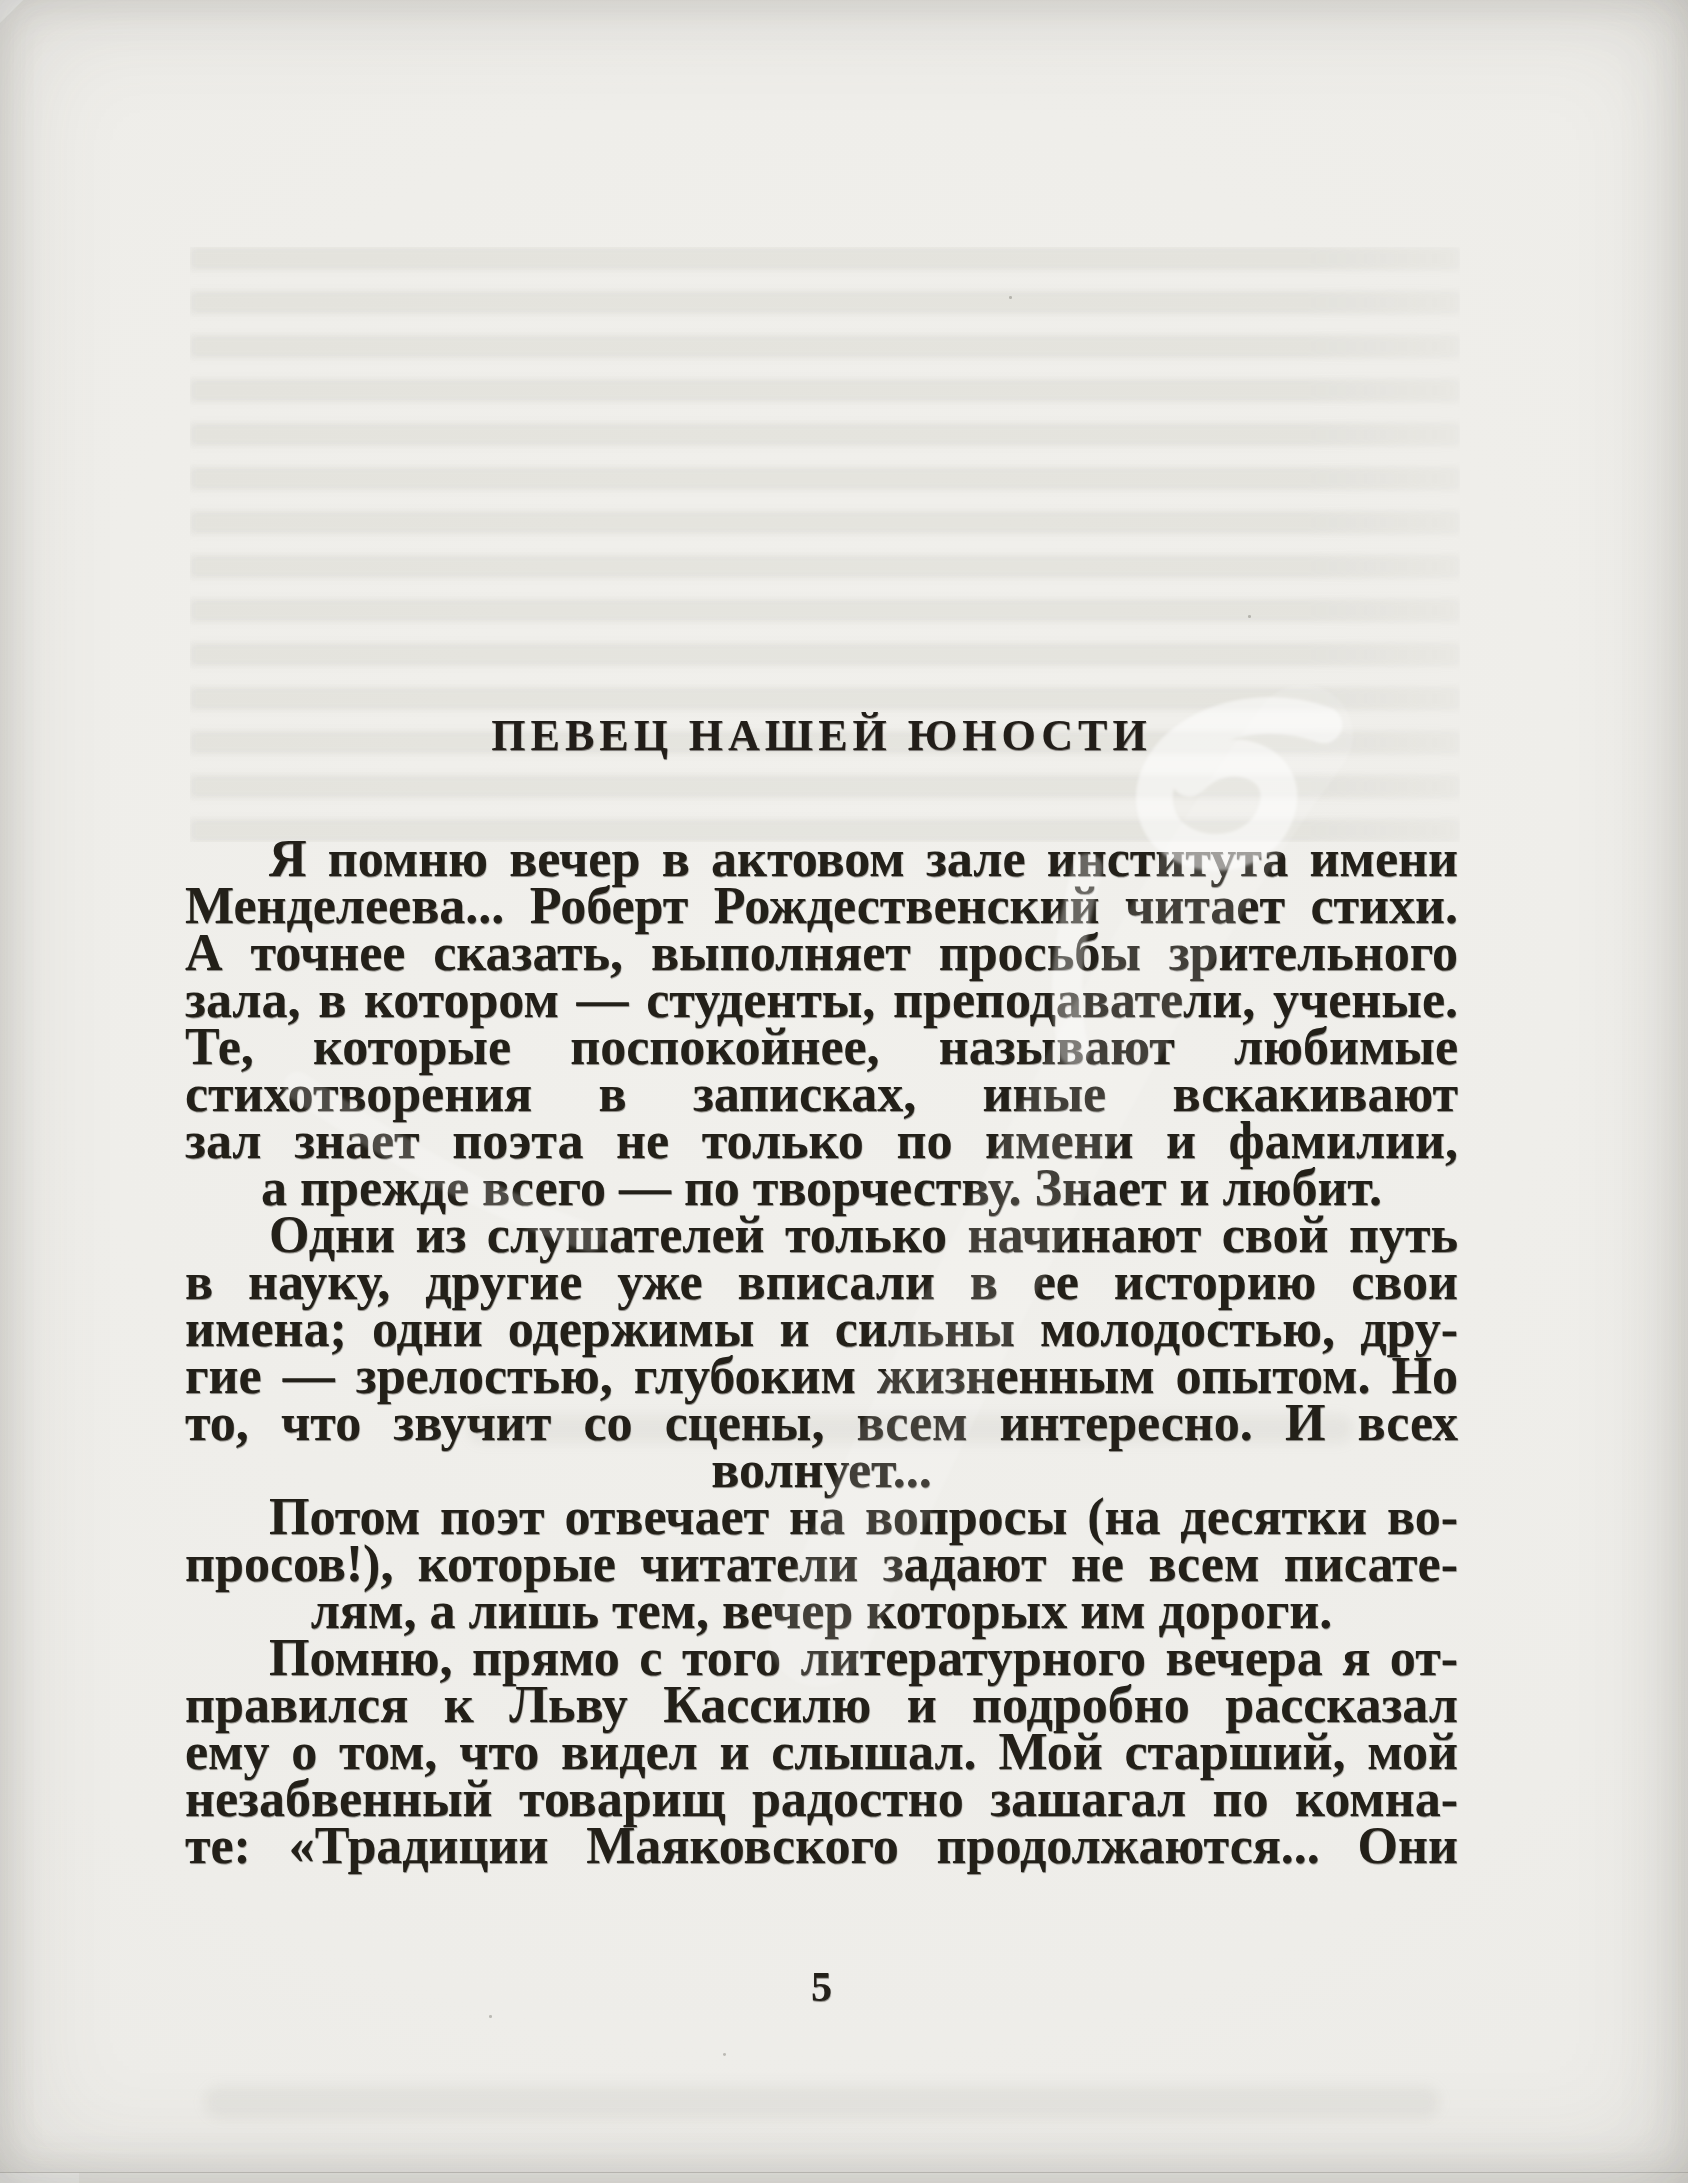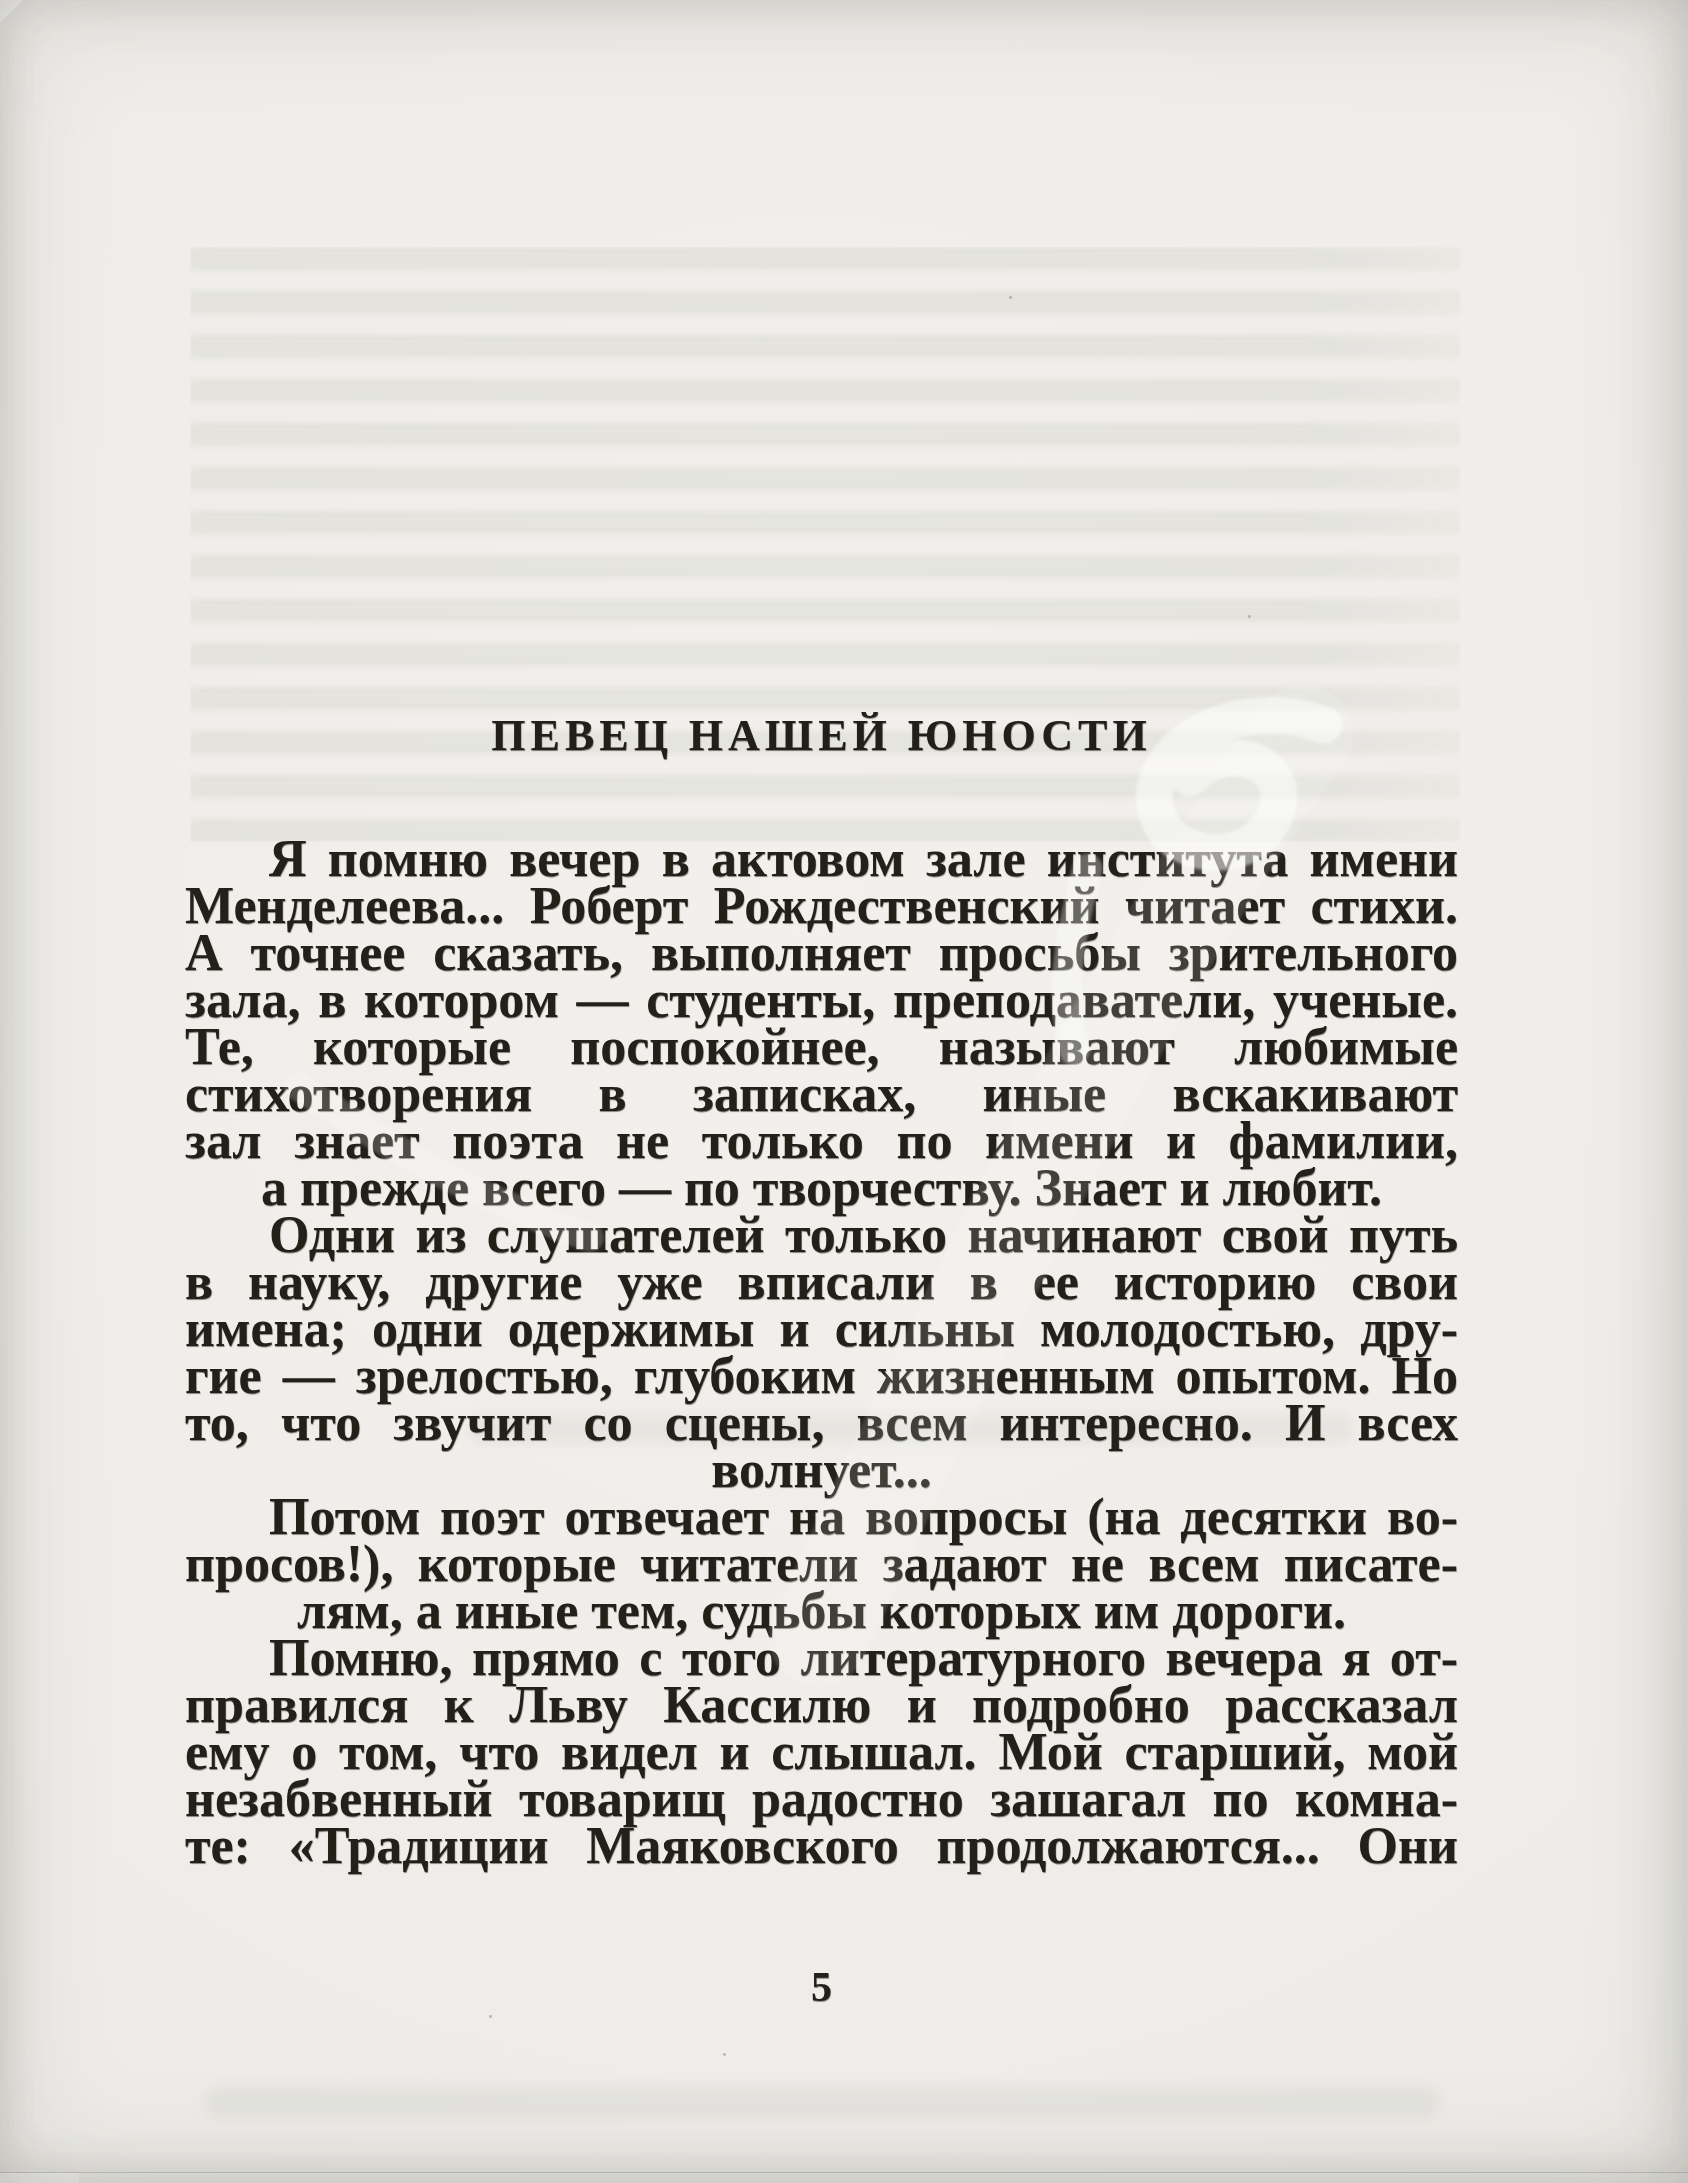--- a/index.html
+++ b/index.html
@@ -177,21 +177,21 @@
       <div class="line justify">зал знает поэта не только по имени и фамилии,</div>
       <div class="line left">а прежде всего — по творчеству. Знает и любит.</div>
       <div class="line justify indent">Одни из слушателей только начинают свой путь</div>
       <div class="line justify">в науку, другие уже вписали в ее историю свои</div>
       <div class="line justify">имена; одни одержимы и сильны молодостью, дру-</div>
       <div class="line justify">гие — зрелостью, глубоким жизненным опытом. Но</div>
       <div class="line justify">то, что звучит со сцены, всем интересно. И всех</div>
       <div class="line left">волнует...</div>
       <div class="line justify indent">Потом поэт отвечает на вопросы (на десятки во-</div>
       <div class="line justify">просов!), которые читатели задают не всем писате-</div>
-      <div class="line left">лям, а иные тем, судьбы которых им дороги.</div>
+      <div class="line left">лям, а лишь тем, вечер которых им дороги.</div>
       <div class="line justify indent">Помню, прямо с того литературного вечера я от-</div>
       <div class="line justify">правился к Льву Кассилю и подробно рассказал</div>
       <div class="line justify">ему о том, что видел и слышал. Мой старший, мой</div>
       <div class="line justify">незабвенный товарищ радостно зашагал по комна-</div>
       <div class="line justify">те: «Традиции Маяковского продолжаются... Они</div>
     </div>
 
   <div class="page-number">5</div>
 
   <svg class="watermark" viewBox="0 0 2022 2614" xmlns="http://www.w3.org/2000/svg">

